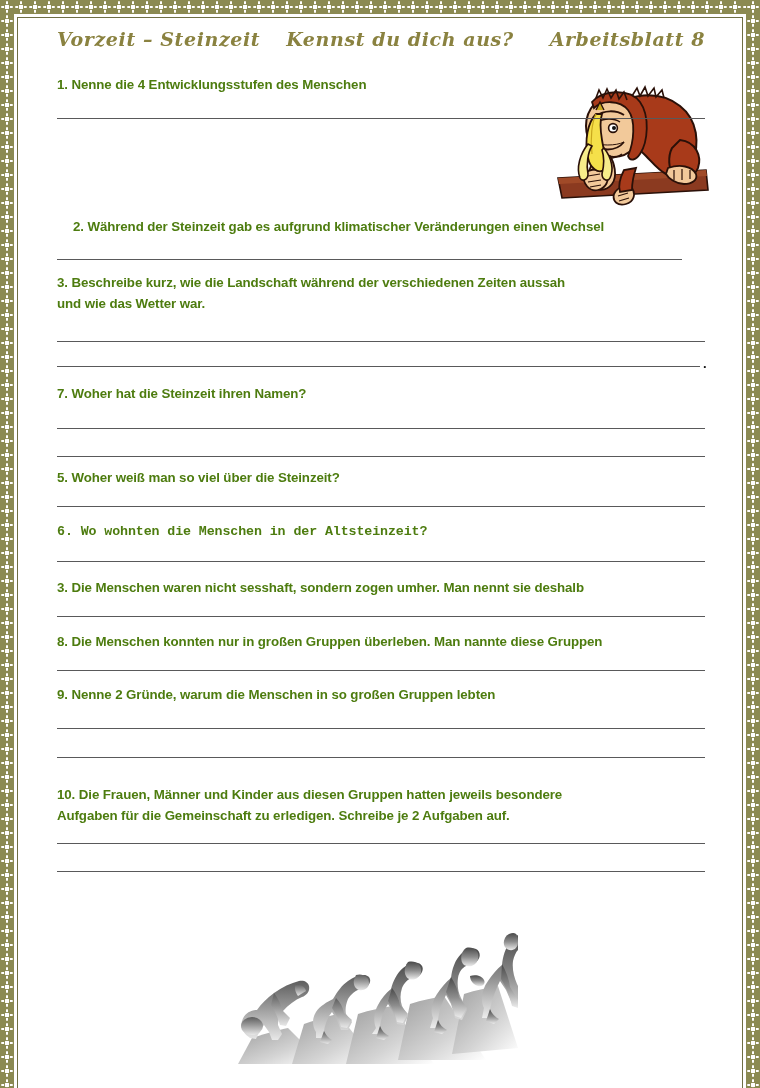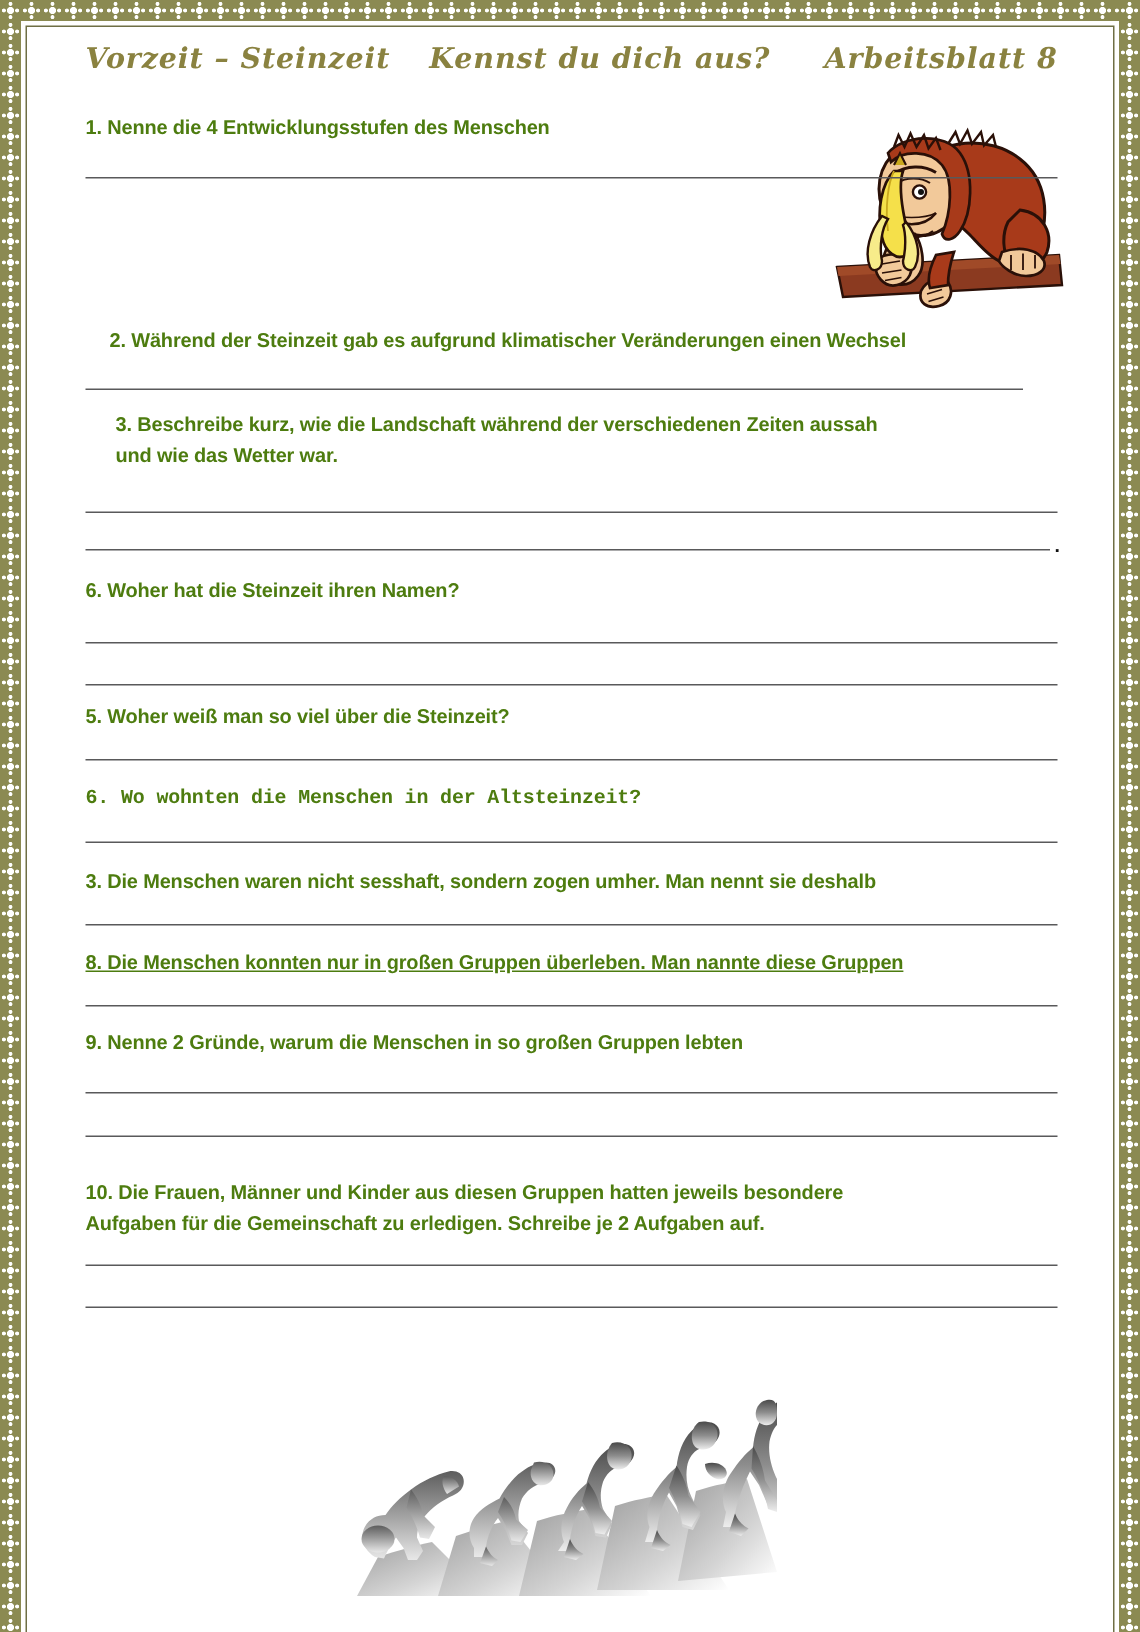--- a/index.html
+++ b/index.html
@@ -201,40 +201,40 @@
         <path d="M84 88 C80 96 78 104 80 110 L92 108 C92 100 94 92 96 86 Z" fill="#a83a1a" stroke="#2a1008" stroke-width="1.8"></path>
       </svg>
     </div>
 
     <div class="q" style="top:74px;">1. Nenne die 4 Entwicklungsstufen des Menschen</div>
     <div class="rule" style="top:118px; width:648px;"></div>
 
     <div class="q" style="top:216px;margin-left:16px;">2. Während der Steinzeit gab es aufgrund klimatischer Veränderungen einen Wechsel</div>
     <div class="rule" style="top:259px; width:625px;"></div>
 
-    <div class="q" style="top:272px;margin-left:20px;">3. Beschreibe kurz, wie die Landschaft während der verschiedenen Zeiten aussah
+    <div class="q" style="top:272px;">3. Beschreibe kurz, wie die Landschaft während der verschiedenen Zeiten aussah
 und wie das Wetter war.</div>
     <div class="rule" style="top:341px; width:648px;"></div>
     <div class="rule" style="top:366px; width:643px;"></div>
     <div class="period" style="top:356px; left:703px;">.</div>
 
-    <div class="q" style="top:383px;">6. Woher hat die Steinzeit ihren Namen?</div>
+    <div class="q" style="top:383px;">7. Woher hat die Steinzeit ihren Namen?</div>
     <div class="rule" style="top:428px; width:648px;"></div>
     <div class="rule" style="top:456px; width:648px;"></div>
 
     <div class="q" style="top:467px;">5. Woher weiß man so viel über die Steinzeit?</div>
     <div class="rule" style="top:506px; width:648px;"></div>
 
     <div class="q" style="top:521px;font-family:Liberation Mono, monospace;">6. Wo wohnten die Menschen in der Altsteinzeit?</div>
     <div class="rule" style="top:561px; width:648px;"></div>
 
     <div class="q" style="top:577px;">3. Die Menschen waren nicht sesshaft, sondern zogen umher. Man nennt sie deshalb</div>
     <div class="rule" style="top:616px; width:648px;"></div>
 
-    <div class="q" style="top:631px;text-decoration:underline;">8. Die Menschen konnten nur in großen Gruppen überleben. Man nannte diese Gruppen</div>
+    <div class="q" style="top:631px;">8. Die Menschen konnten nur in großen Gruppen überleben. Man nannte diese Gruppen</div>
     <div class="rule" style="top:670px; width:648px;"></div>
 
     <div class="q" style="top:684px;">9. Nenne 2 Gründe, warum die Menschen in so großen Gruppen lebten</div>
     <div class="rule" style="top:728px; width:648px;"></div>
     <div class="rule" style="top:757px; width:648px;"></div>
 
     <div class="q" style="top:784px;">10. Die Frauen, Männer und Kinder aus diesen Gruppen hatten jeweils besondere
 Aufgaben für die Gemeinschaft zu erledigen. Schreibe je 2 Aufgaben auf.</div>
     <div class="rule" style="top:843px; width:648px;"></div>
     <div class="rule" style="top:871px; width:648px;"></div>

